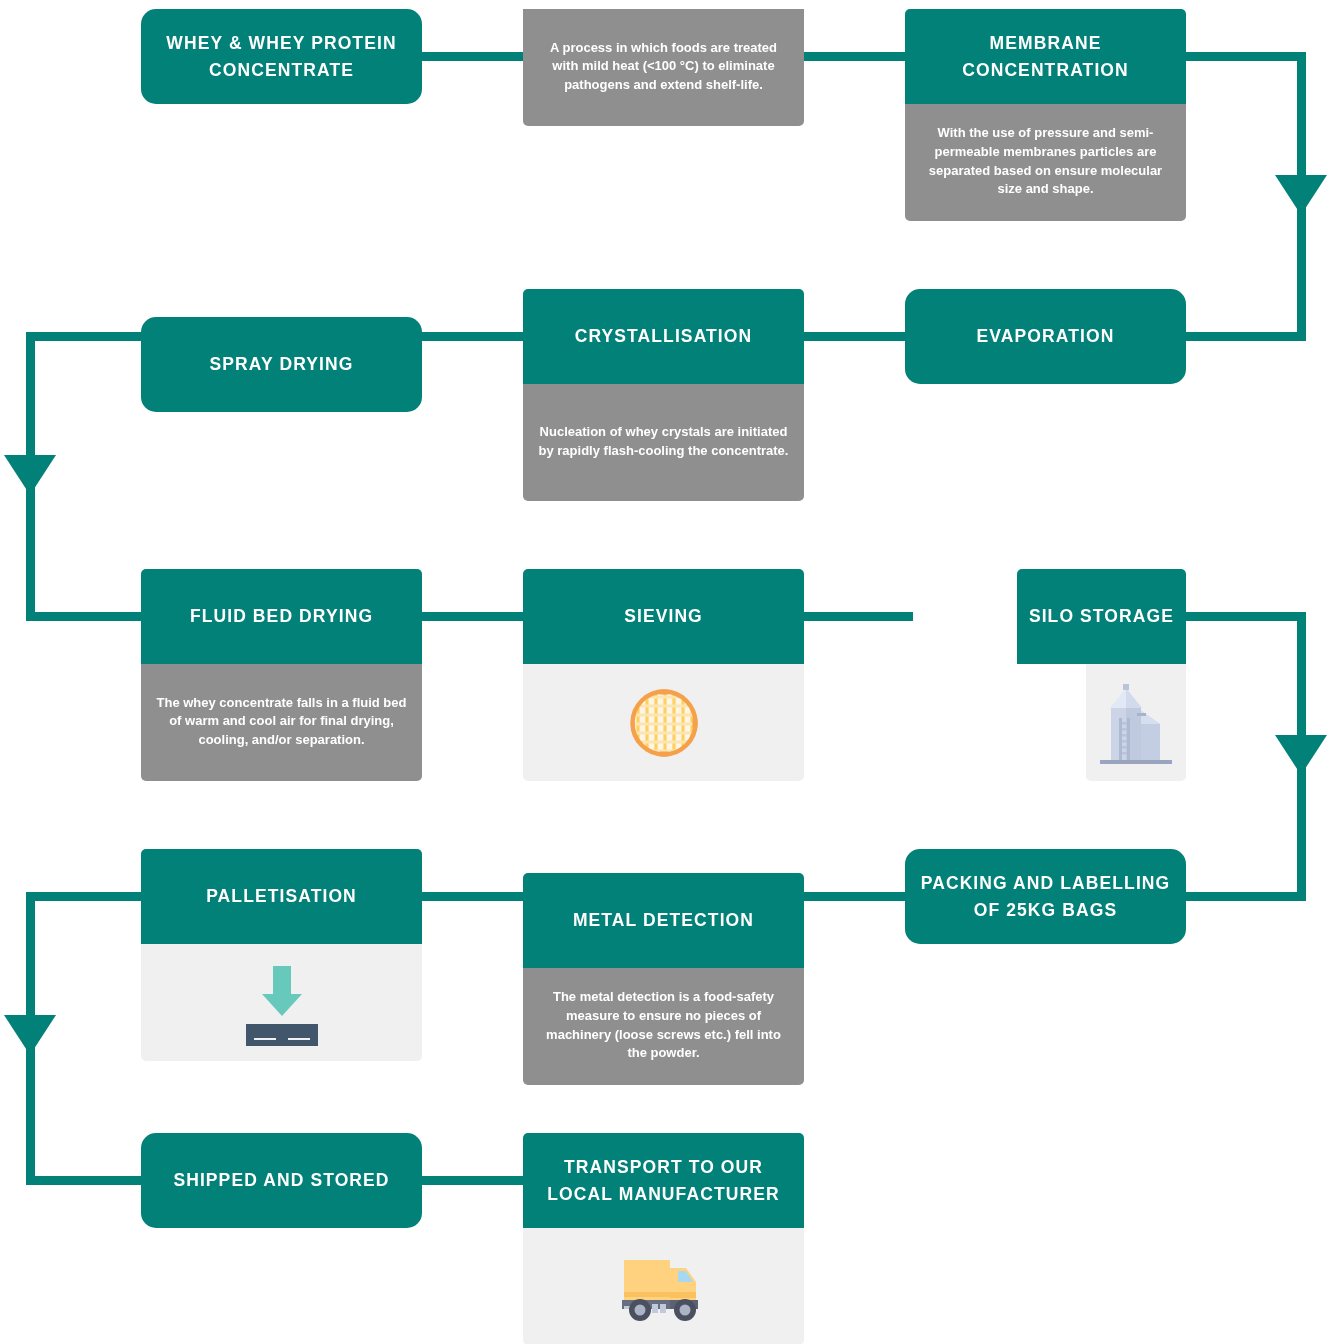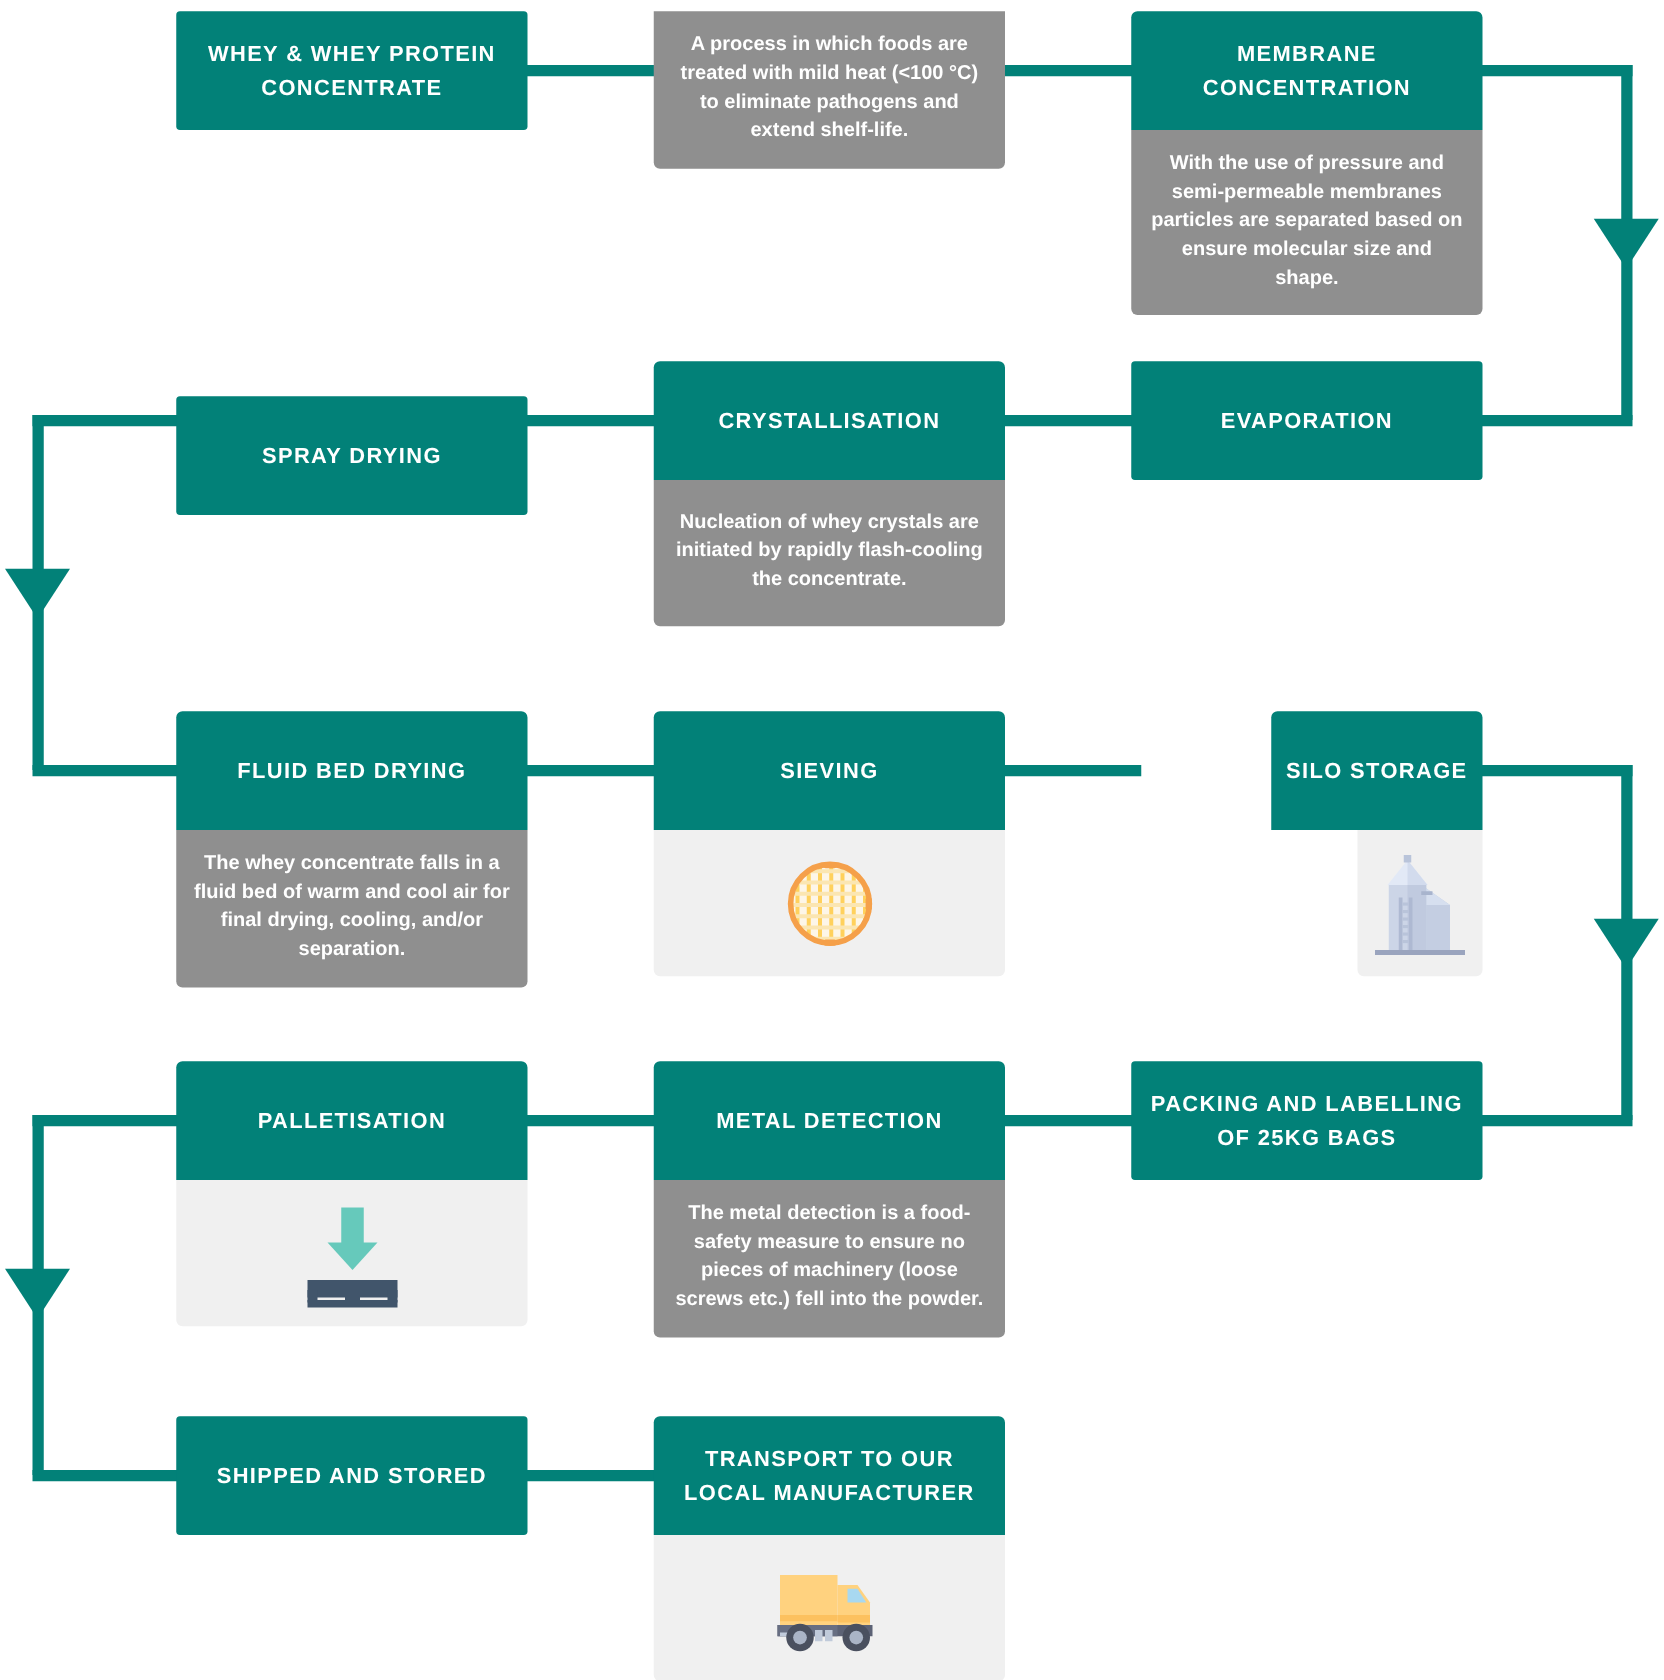--- a/index.html
+++ b/index.html
@@ -15,21 +15,21 @@
   
   .node {
     position: absolute;
     width: 281px;
     display: flex;
     flex-direction: column;
     z-index: 3;
   }
   .node .head {
     background: #028178;
-    border-radius: 3px;
+    border-radius: 15px;
     min-height: 95px;
     display: flex;
     align-items: center;
     justify-content: center;
     text-align: center;
     padding: 8px 12px;
   }
   .node.has-body .head {
     border-radius: 5px 5px 0 0;
   }
@@ -46,21 +46,21 @@
     border-radius: 0 0 5px 5px;
     padding: 16px 14px 18px;
     text-align: center;
     min-height: 117px;
     display: flex;
     align-items: center;
     justify-content: center;
   }
   .node .body span {
     color: #ffffff;
-    font-size: 16px;
+    font-size: 13px;
     font-weight: bold;
     line-height: 1.43;
   }
   .node .body.icon-body {
     background: #f0f0f0;
     padding: 10px;
   }
 
   
   .seg { position: absolute; background: #028178; z-index: 1; }
@@ -264,21 +264,21 @@
           <rect x="7" y="74" width="72" height="6" fill="#41556b"></rect>
           <rect x="7" y="74" width="8" height="10" fill="#41556b"></rect>
           <rect x="37" y="74" width="12" height="10" fill="#41556b"></rect>
           <rect x="71" y="74" width="8" height="10" fill="#41556b"></rect>
           <rect x="7" y="82" width="72" height="6" fill="#41556b"></rect>
         </svg>
       </div>
     </div>
   </div>
 
-  <div class="node has-body" style="left:523px; top:849px;">
+  <div class="node has-body" style="left:523px; top:873px;">
     <div class="head">
       <span>METAL DETECTION</span>
     </div>
     <div class="body">
       <span>The metal detection is a food-safety measure to ensure no pieces of machinery (loose screws etc.) fell into the powder.</span>
     </div>
   </div>
 
   <div class="node" style="left:905px; top:849px;">
     <div class="head">

